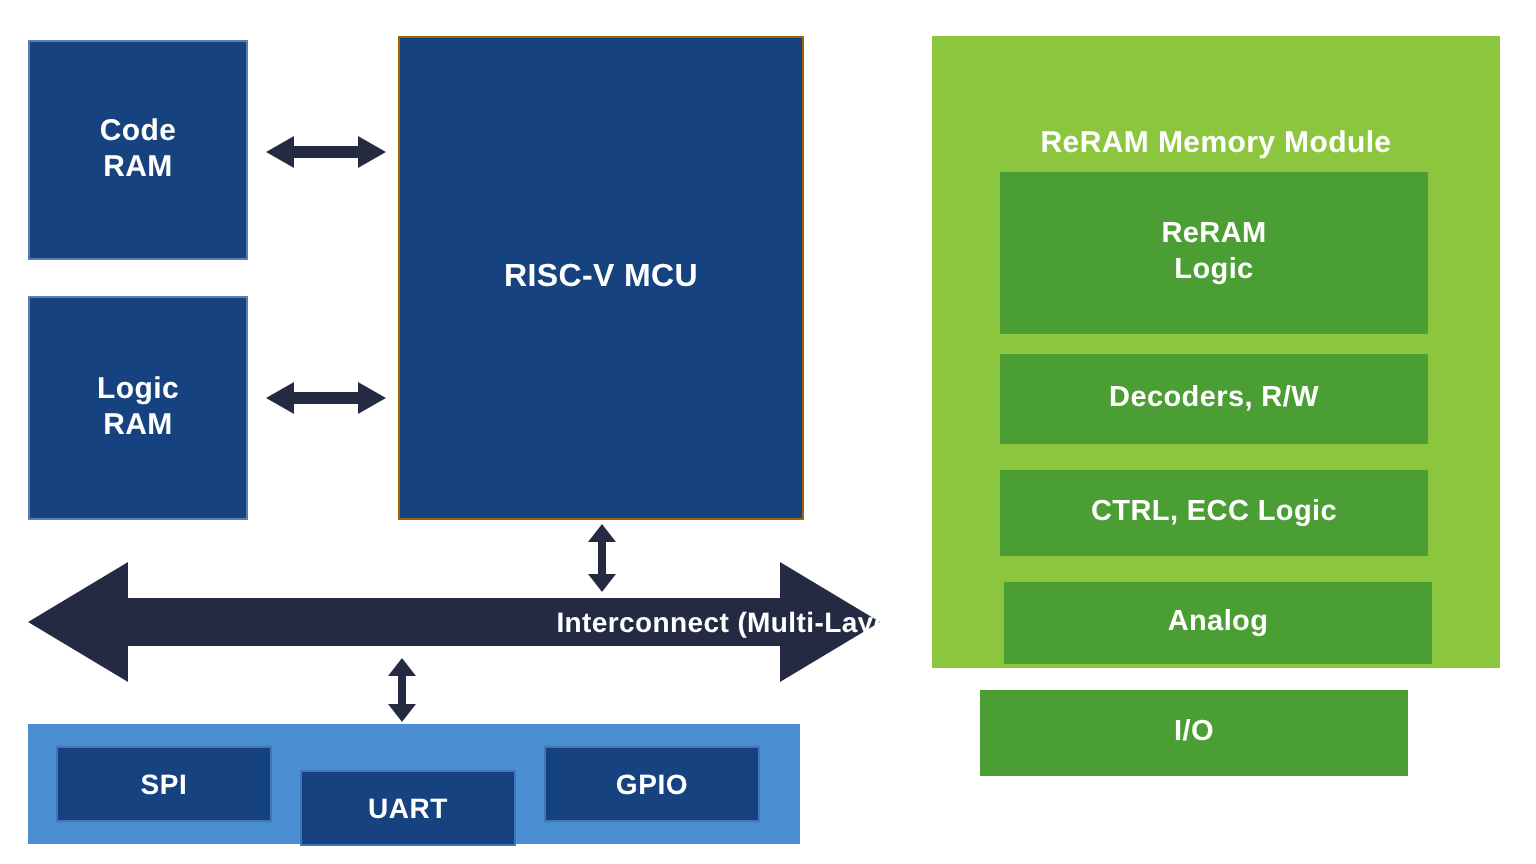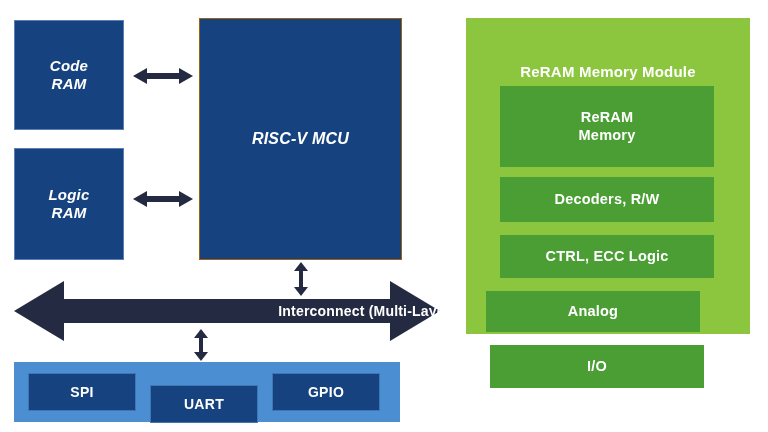--- a/index.html
+++ b/index.html
@@ -24,21 +24,20 @@
   .blk {
     position: absolute;
     box-sizing: border-box;
     display: flex;
     align-items: center;
     justify-content: center;
     text-align: center;
     color: #ffffff;
     line-height: 1.22;
     white-space: pre-line;
-    font-style: italic;
   }
 
   .blue-box {
     background: #16437f;
     border: 1px solid #5a7fb5;
     font-size: 15px;
     font-weight: 700;
     letter-spacing: .2px;
   }
 
@@ -193,32 +192,32 @@
       <span>GPIO</span>
     </div>
   </div>
 
   <div class="green-module" style="left:466px; top:18px; width:284px; height:316px;">
 
     <div class="green-title" style="top:45px;">ReRAM Memory Module</div>
 
     <div class="green-box" style="left:34px; top:68px; width:214px; height:81px;">
       <span>ReRAM
-Memory</span>
+Logic</span>
     </div>
 
     <div class="green-box" style="left:34px; top:159px; width:214px; height:45px;">
       <span>Decoders, R/W</span>
     </div>
 
     <div class="green-box" style="left:34px; top:217px; width:214px; height:43px;">
       <span>CTRL, ECC Logic</span>
     </div>
 
-    <div class="green-box" style="left:20px; top:273px; width:214px; height:41px;">
+    <div class="green-box" style="left:36px; top:273px; width:214px; height:41px;">
       <span>Analog</span>
     </div>
 
     <div class="green-box" style="left:24px; top:327px; width:214px; height:43px;">
       <span>I/O</span>
     </div>
   </div>
 
 </div>
 

